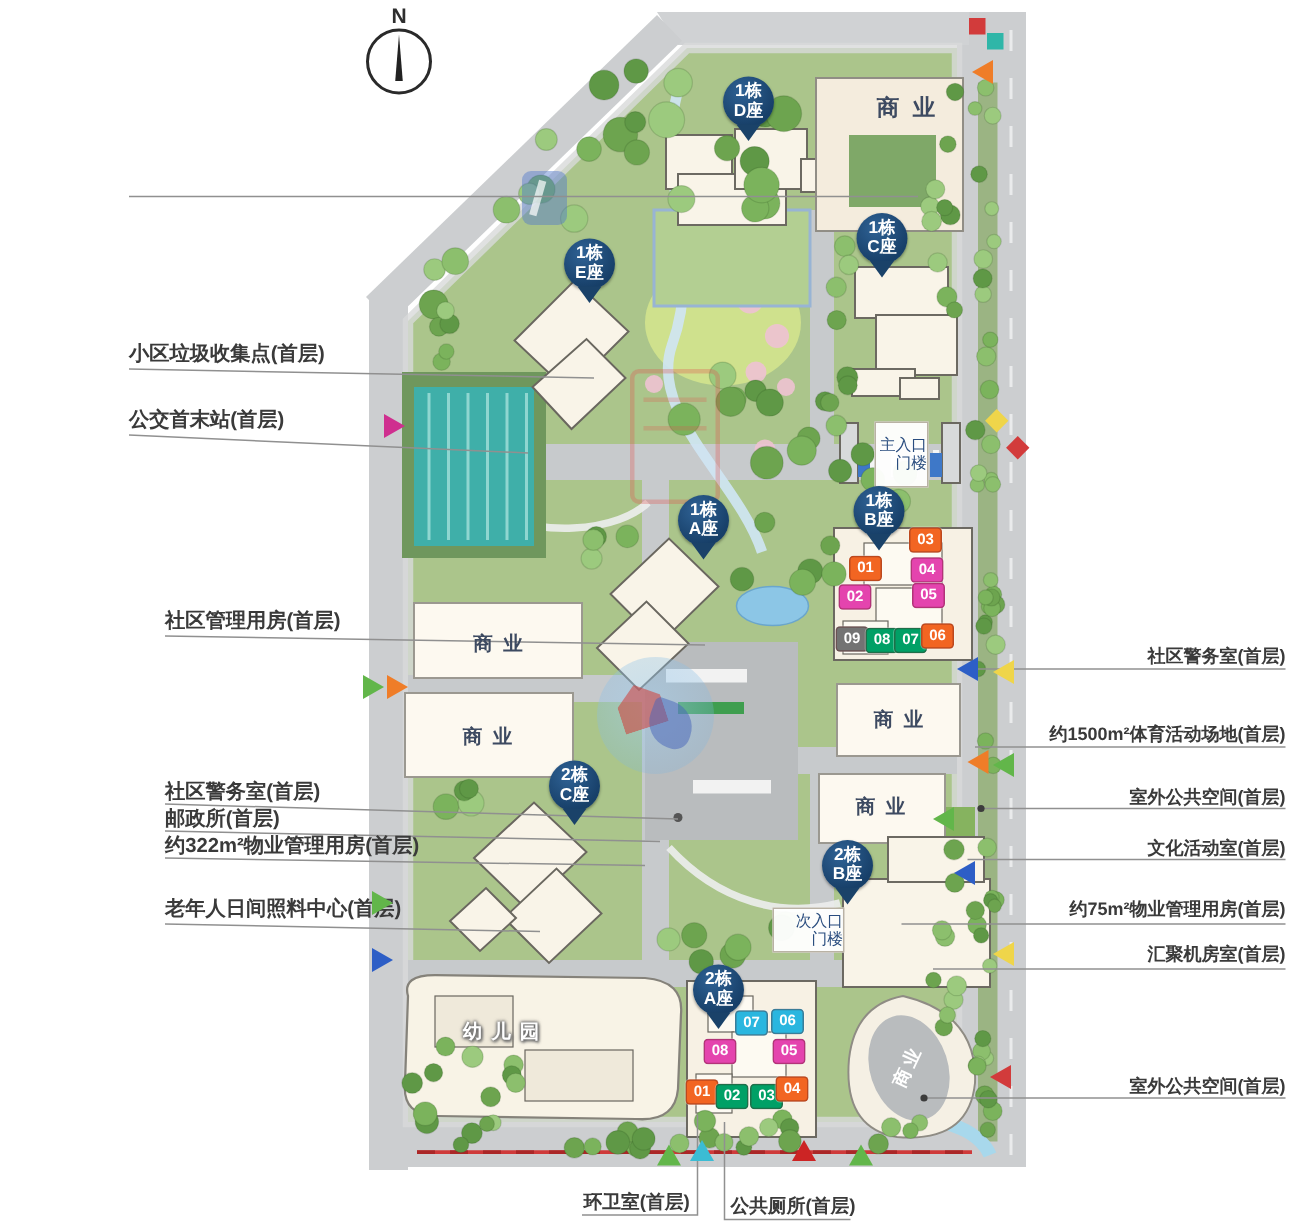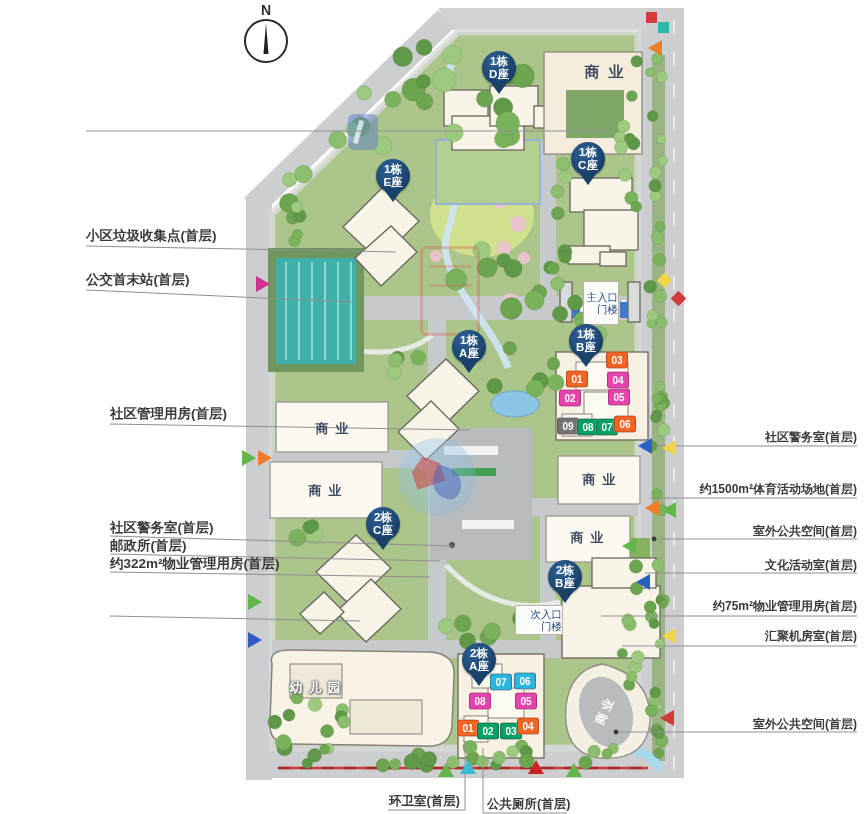--- a/index.html
+++ b/index.html
@@ -400,20 +400,21 @@
       <polyline points="483,748 483,813 567,813" fill="none" stroke="#909090" stroke-width="1"></polyline>
     </svg>
 
   <div id="overlay">
       <div class="callout l" style="top: 227px; left: 86px;">小区垃圾收集点(首层)</div>
       <div class="callout l" style="top: 271px; left: 86px;">公交首末站(首层)</div>
       <div class="callout l" style="top: 405px; left: 110px;">社区管理用房(首层)</div>
       <div class="callout l" style="top: 519px; left: 110px;">社区警务室(首层)</div>
       <div class="callout l" style="top: 537px; left: 110px;">邮政所(首层)</div>
       <div class="callout l" style="top: 555px; left: 110px;">约322m²物业管理用房(首层)</div>
+      <div class="callout l" style="top: 597px; left: 110px;">老年人日间照料中心(首层)</div>
       <div class="callout r" style="top: 429px; right: 10px;">社区警务室(首层)</div>
       <div class="callout r" style="top: 481px; right: 10px;">约1500m²体育活动场地(首层)</div>
       <div class="callout r" style="top: 523px; right: 10px;">室外公共空间(首层)</div>
       <div class="callout r" style="top: 557px; right: 10px;">文化活动室(首层)</div>
       <div class="callout r" style="top: 598px; right: 10px;">约75m²物业管理用房(首层)</div>
       <div class="callout r" style="top: 628px; right: 10px;">汇聚机房室(首层)</div>
       <div class="callout r" style="top: 716px; right: 10px;">室外公共空间(首层)</div>
       <div class="callout b" style="top: 793px; left: 389px;">环卫室(首层)</div>
       <div class="callout b" style="top: 796px; left: 487px;">公共厕所(首层)</div>
       <div class="pin" style="left: 482px; top: 51px;">
@@ -455,21 +456,21 @@
       <div class="gate" style="left: 515px; top: 605px; width: 46px; height: 28px;">
         <span>次入口</span>
         <span>门楼</span>
       </div>
       <div class="area-label " style="left: 604px; top: 72px; font-size: 15px; letter-spacing: 9px; padding-left: 9px;">商业</div>
       <div class="area-label " style="left: 332px; top: 429px; font-size: 13px; letter-spacing: 7px; padding-left: 7px;">商业</div>
       <div class="area-label " style="left: 325px; top: 491px; font-size: 13px; letter-spacing: 7px; padding-left: 7px;">商业</div>
       <div class="area-label " style="left: 599px; top: 480px; font-size: 13px; letter-spacing: 7px; padding-left: 7px;">商业</div>
       <div class="area-label " style="left: 587px; top: 538px; font-size: 13px; letter-spacing: 7px; padding-left: 7px;">商业</div>
       <div class="area-label rotated" style="left: 605px; top: 712px; font-size: 12px; letter-spacing: 3px; padding-left: 3px;">商业</div>
-      <div class="area-label outline" style="left: 315px; top: 688px; font-size: 13px; letter-spacing: 6px; padding-left: 6px;">幼儿园</div>
+      <div class="area-label outline" style="left: 334px; top: 688px; font-size: 13px; letter-spacing: 6px; padding-left: 6px;">幼儿园</div>
       <div class="badge" style="left: 617px; top: 360px; background: rgb(242, 101, 34);">03</div>
       <div class="badge" style="left: 577px; top: 379px; background: rgb(242, 101, 34);">01</div>
       <div class="badge" style="left: 618px; top: 380px; background: rgb(228, 68, 174);">04</div>
       <div class="badge" style="left: 570px; top: 398px; background: rgb(228, 68, 174);">02</div>
       <div class="badge" style="left: 619px; top: 397px; background: rgb(228, 68, 174);">05</div>
       <div class="badge" style="left: 568px; top: 426px; background: #737373;">09</div>
       <div class="badge" style="left: 588px; top: 427px; background: rgb(0, 160, 102);">08</div>
       <div class="badge" style="left: 607px; top: 427px; background: rgb(0, 160, 102);">07</div>
       <div class="badge" style="left: 625px; top: 424px; background: rgb(242, 101, 34);">06</div>
       <div class="badge" style="left: 501px; top: 682px; background: rgb(42, 182, 223);">07</div>

